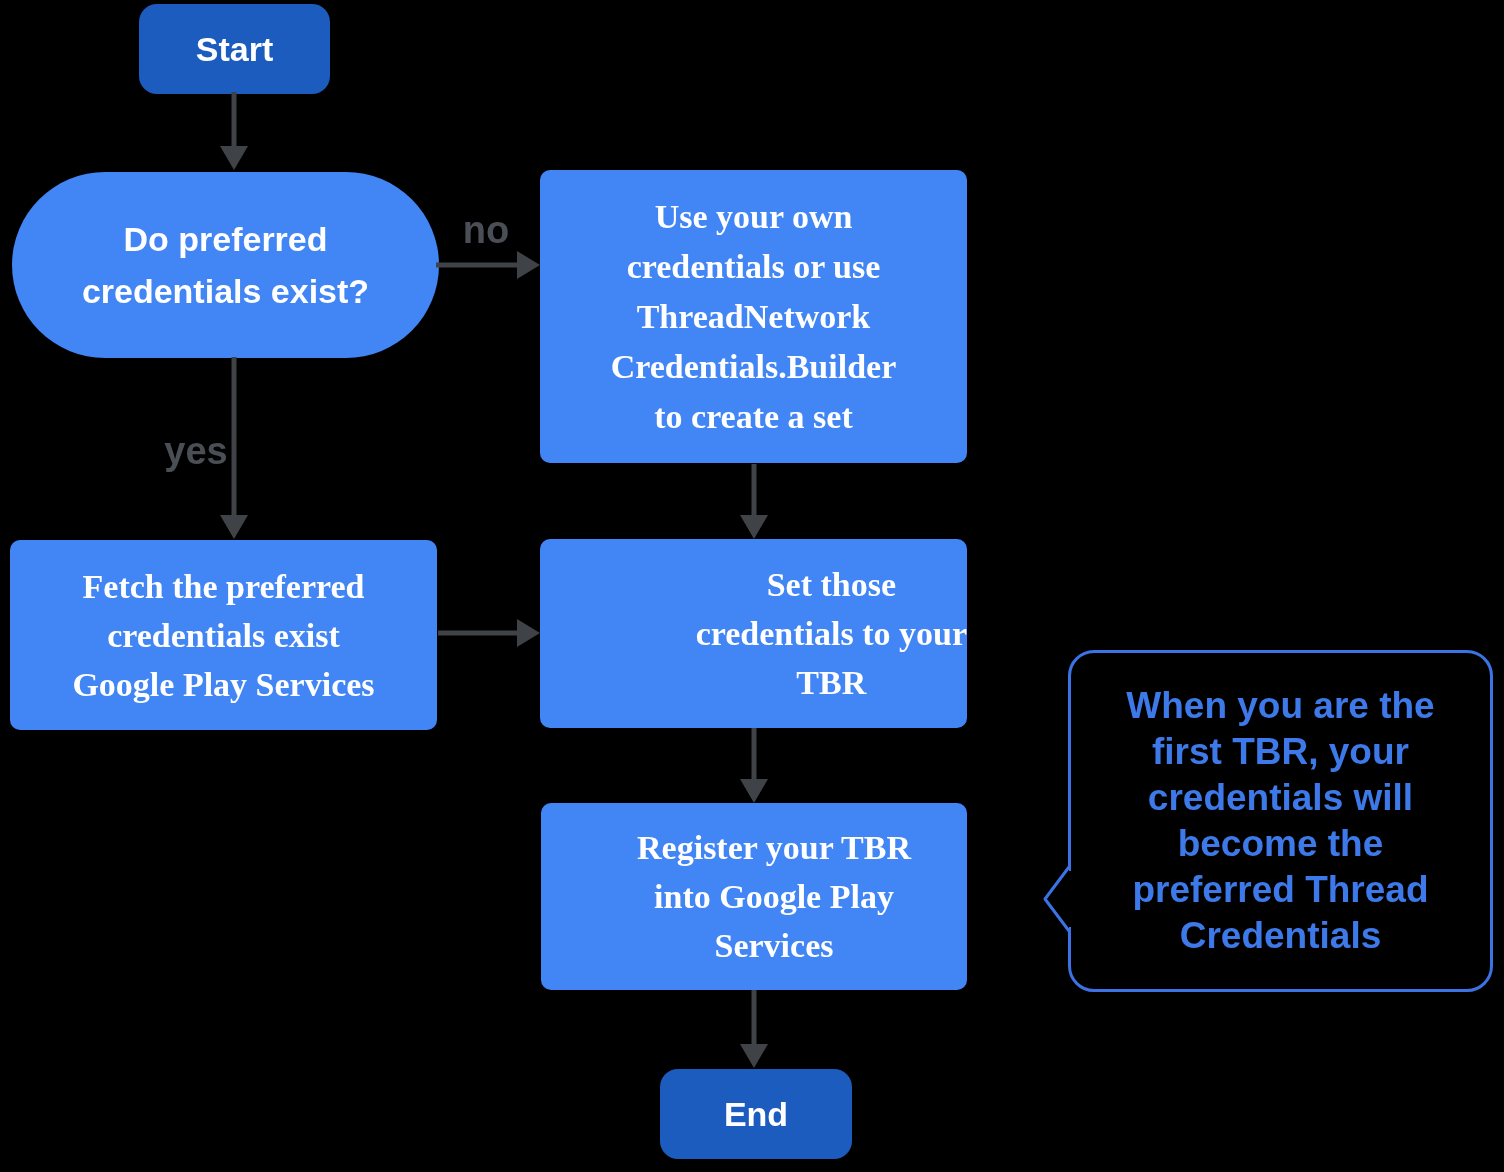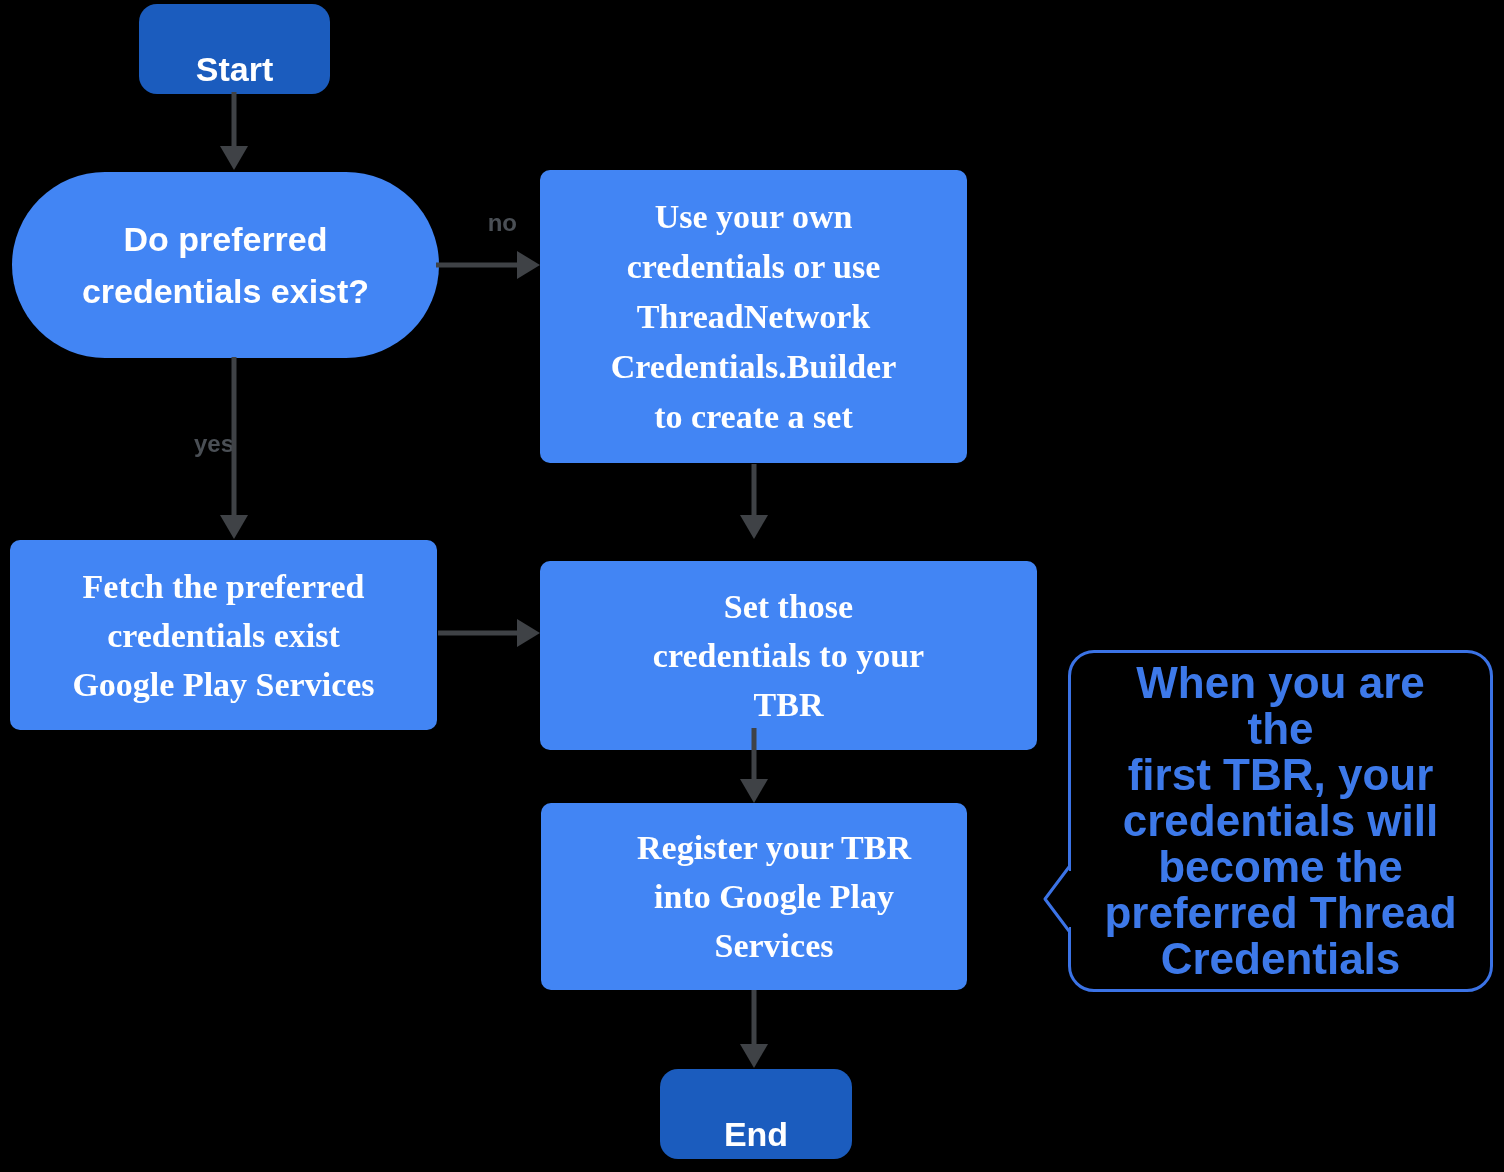--- a/index.html
+++ b/index.html
@@ -17,29 +17,29 @@
   .canvas {
     position:relative; width:1504px; height:1172px;
     background:var(--bg); overflow:hidden;
   }
   .node {
     position:absolute; display:flex; align-items:center; justify-content:center;
     background:var(--node-fill); color:var(--node-text);
     text-align:center; font-size:34px; font-weight:600; line-height:49px;
     white-space:pre-line;
   }
-  .terminal { background:var(--terminal-fill); border-radius:18px;align-items:flex-end; }
+  .terminal { background:var(--terminal-fill); border-radius:18px; }
   .rect { border-radius:10px;font-family:Liberation Serif, serif; }
   .pill { border-radius:93px; line-height:52px; }
 
   .n-start    { left:139px; top:4px;    width:191px; height:90px; }
   .n-decision { left:12px;   top:172px;  width:427px; height:186px; }
   .n-use      { left:540px; top:170px;  width:427px; height:293px; line-height:50px; }
   .n-fetch    { left:10px;  top:540px;  width:427px; height:190px; }
-  .n-set      { left:540px; top:561px;  width:497px; height:189px; }
+  .n-set      { left:540px; top:539px;  width:427px; height:189px;justify-content:flex-end; }
   .n-register { left:541px; top:803px;  width:426px; height:187px;padding-left:40px; }
   .n-end      { left:660px; top:1069px; width:192px; height:90px; }
 
   .arrow { position:absolute; }
   .arrow .shaft-v { position:absolute; left:50%; transform:translateX(-50%); top:0; bottom:20px; width:5px; background:var(--arrow); }
   .arrow .head-down { position:absolute; left:50%; transform:translateX(-50%); bottom:0; width:0; height:0;
     border-left:14px solid transparent; border-right:14px solid transparent; border-top:24px solid var(--arrow); }
   .arrow .shaft-h { position:absolute; top:50%; transform:translateY(-50%); left:0; right:18px; height:5px; background:var(--arrow); }
   .arrow .head-right { position:absolute; right:0; top:50%; transform:translateY(-50%); width:0; height:0;
     border-top:14px solid transparent; border-bottom:14px solid transparent; border-left:23px solid var(--arrow); }
@@ -47,30 +47,30 @@
   .a-start-decision { left:220px; top:92px;  width:28px;  height:78px; }
   .a-decision-use   { left:436px; top:251px; width:104px; height:28px; }
   .a-decision-fetch { left:220px; top:357px; width:28px;  height:182px; }
   .a-fetch-set      { left:438px; top:619px; width:102px; height:28px; }
   .a-use-set        { left:740px; top:464px; width:28px;  height:75px; }
   .a-set-register   { left:740px; top:728px; width:28px;  height:75px; }
   .a-register-end   { left:740px; top:990px; width:28px;  height:78px; }
 
   .edge-label {
     position:absolute; color:var(--edge-label);
-    font-size:24px; font-weight:600; text-align:right;
+    font-size:38px; font-weight:600; text-align:center;
   }
   .l-no  { left:455px; top:209px; width:62px; }
   .l-yes { left:158px; top:430px; width:76px; }
 
   .callout {
     position:absolute; left:1068px; top:650px; width:425px; height:342px;
     border:3px solid var(--callout-accent); border-radius:26px;
     background:transparent; display:flex; align-items:center; justify-content:center;
-    color:var(--callout-text); font-size:44px; font-weight:700; line-height:46px;
+    color:var(--callout-text); font-size:37px; font-weight:700; line-height:46px;
     text-align:center; white-space:pre-line; z-index:1; padding:10px 30px;
   }
   .callout-tail-mask {
     position:absolute; left:1066px; top:871px; width:8px; height:56px;
     background:var(--bg); z-index:2;
   }
   .callout-tail {
     position:absolute; left:1042px; top:866px; z-index:3;
   }
 </style>

